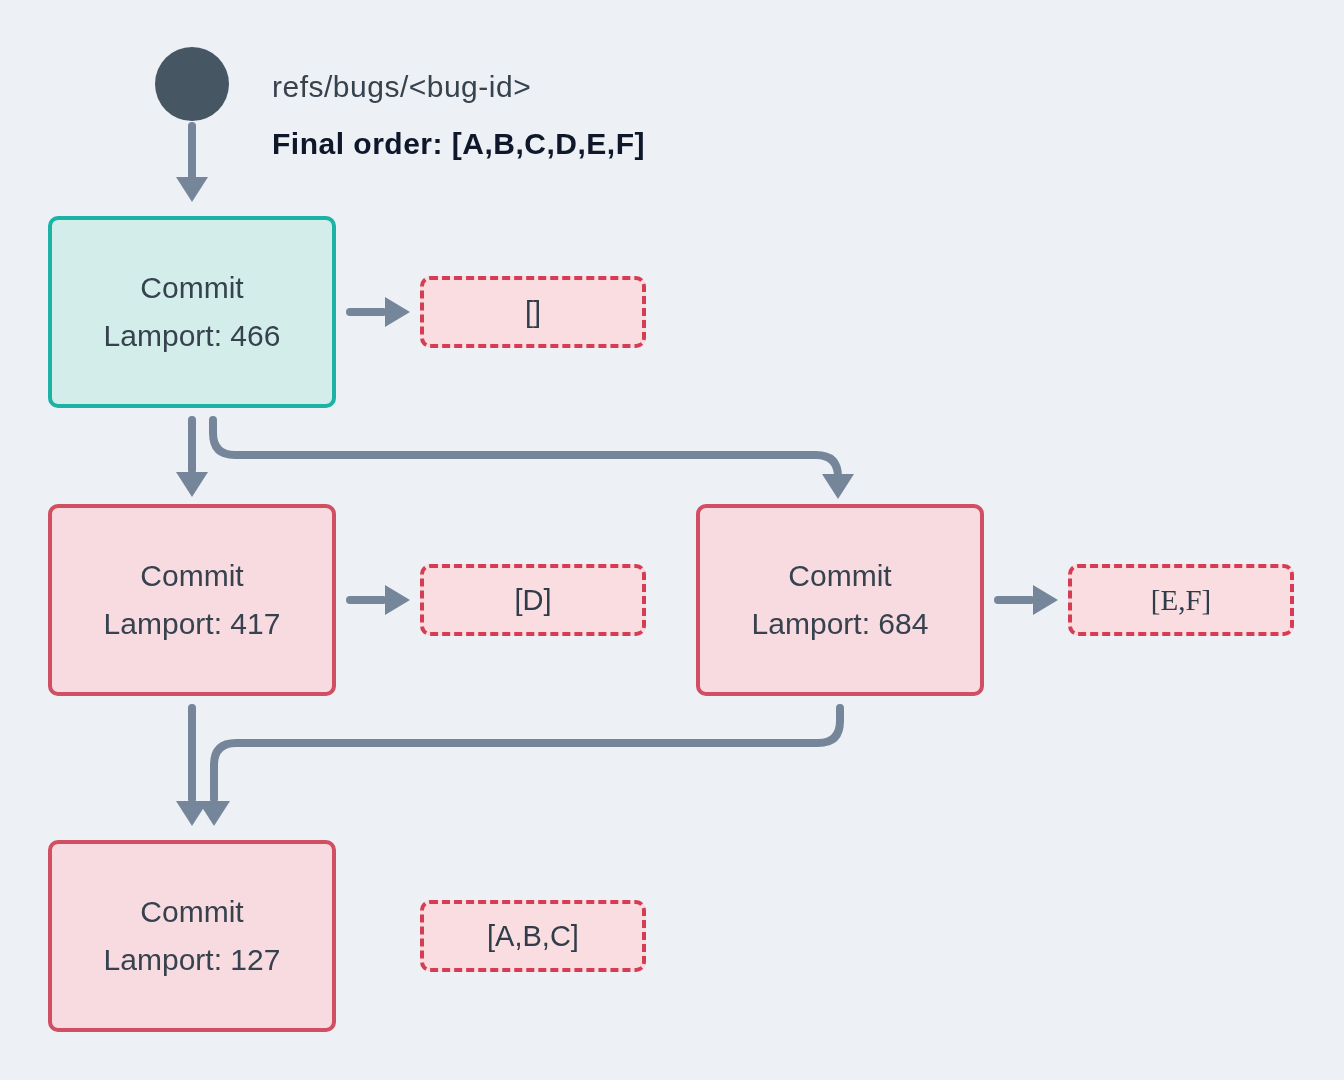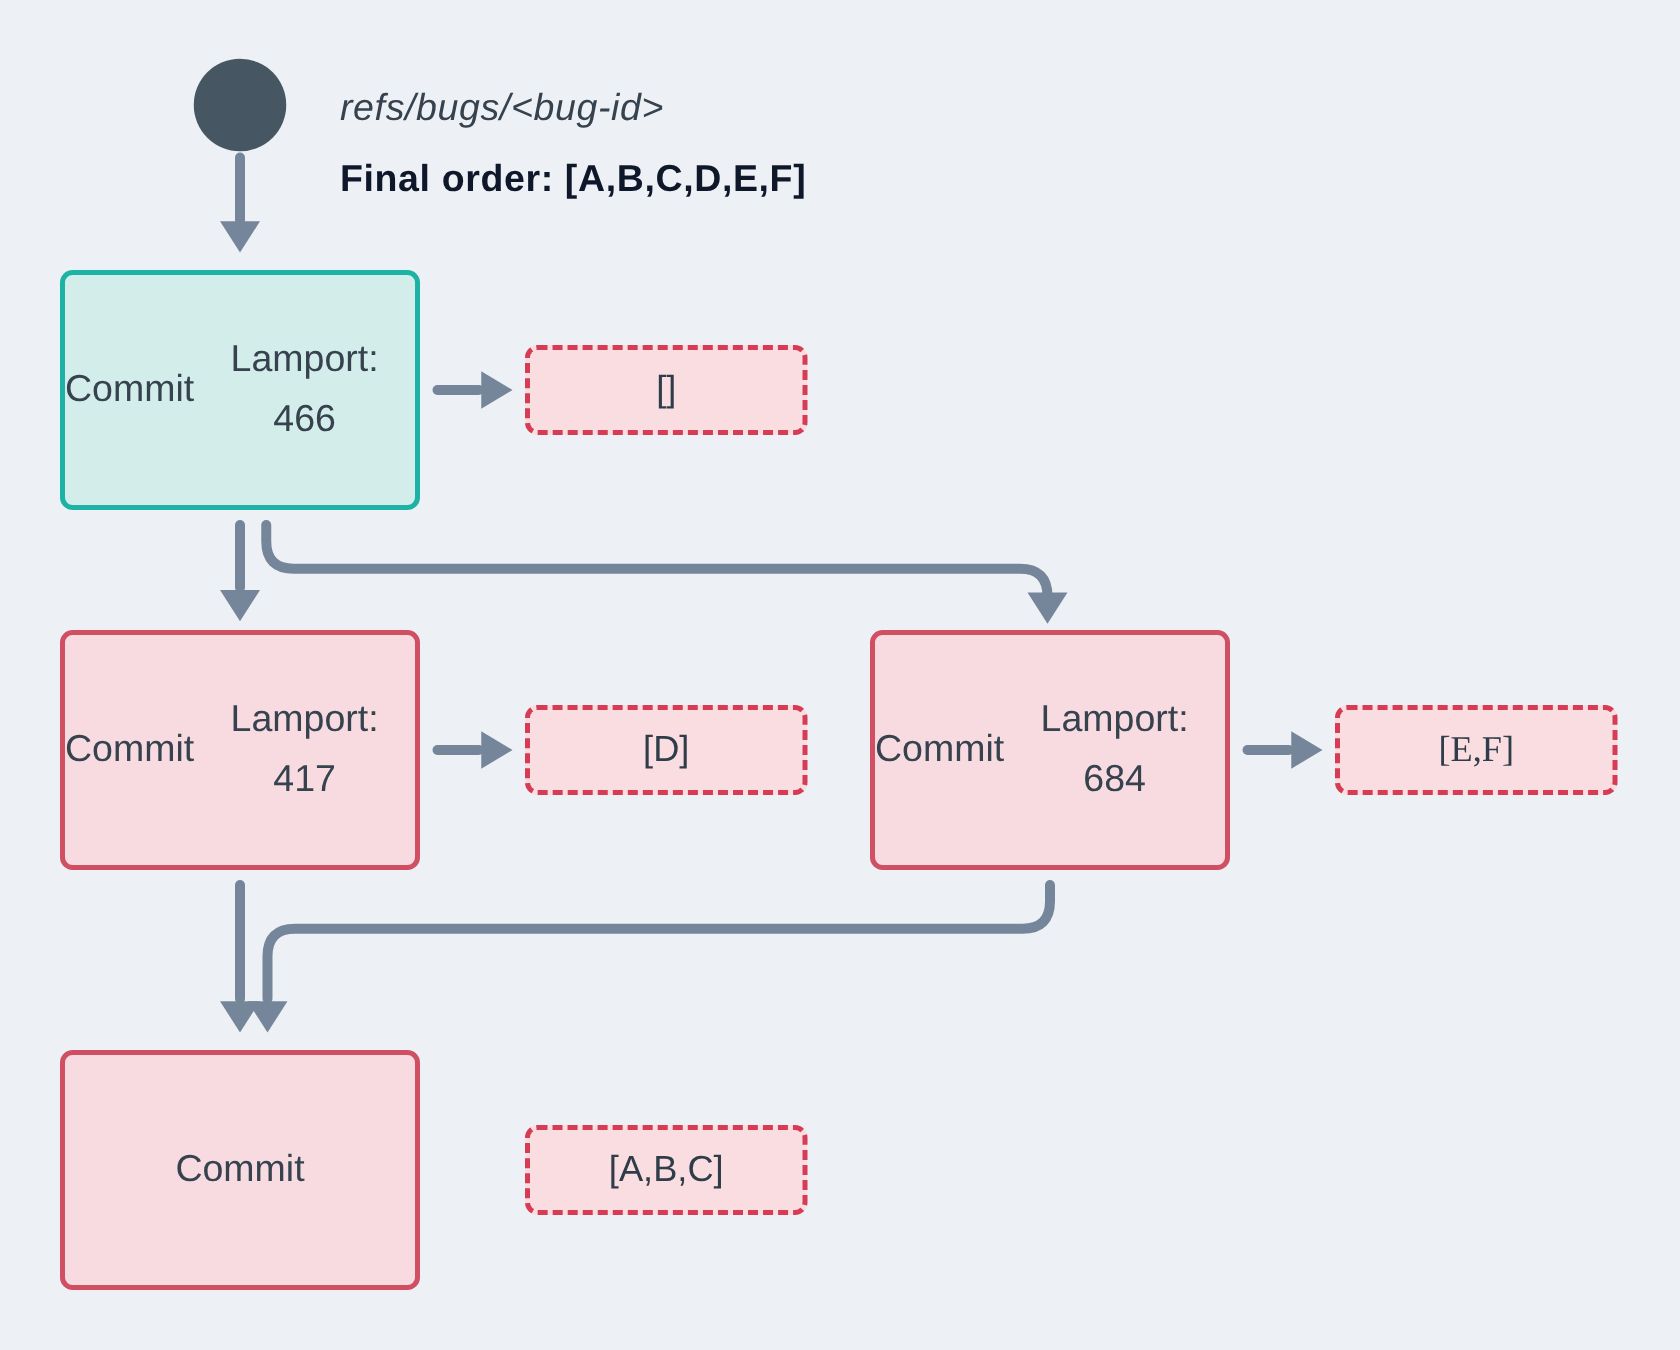--- a/index.html
+++ b/index.html
@@ -11,31 +11,31 @@
   }
   .canvas{position:absolute;left:0;top:0;width:1344px;height:1080px;}
   svg.connectors{position:absolute;left:0;top:0;z-index:1;pointer-events:none;}
 
   .ref-circle{
     position:absolute;left:155px;top:47px;width:74px;height:74px;
     border-radius:50%;background:#475663;z-index:2;
   }
   .ref-label{
     position:absolute;left:272px;top:70px;
-    font-size:30px;color:#36424e;z-index:2;letter-spacing:0.5px;font-style:italic;
+    font-size:30px;color:#36424e;z-index:2;letter-spacing:0.5px;
   }
   .final-order{
     position:absolute;left:272px;top:127px;
     font-size:30px;font-weight:bold;color:#0f172a;z-index:2;letter-spacing:0.5px;
   }
 
   .commit-box{
     position:absolute;width:280px;height:184px;z-index:2;
     border:4px solid #d14f63;background:#f8dbe0;border-radius:10px;
-    display:flex;align-items:center;justify-content:center;
+    display:flex;flex-direction:column;align-items:center;justify-content:center;
     color:#36424e;font-size:30px;line-height:48px;text-align:center;
   }
   .commit-box.teal{border-color:#1db3a4;background:#d3eeea;}
   .box-root{left:48px;top:216px;}
   .box-246{left:48px;top:504px;}
   .box-537{left:696px;top:504px;}
   .box-127{left:48px;top:840px;}
 
   .payload-box{
     position:absolute;width:218px;height:64px;z-index:2;
@@ -107,18 +107,19 @@
   <div class="commit-box box-537">
     <span>Commit</span>
     <span>Lamport: 684</span>
   </div>
   <div class="payload-box payload-537">
     <span>[E,F]</span>
   </div>
 
   <div class="commit-box box-127">
     <span>Commit</span>
+    <span>Lamport: 127</span>
   </div>
   <div class="payload-box payload-127">
     <span>[A,B,C]</span>
   </div>
 
 </div>
 
 </body></html>

